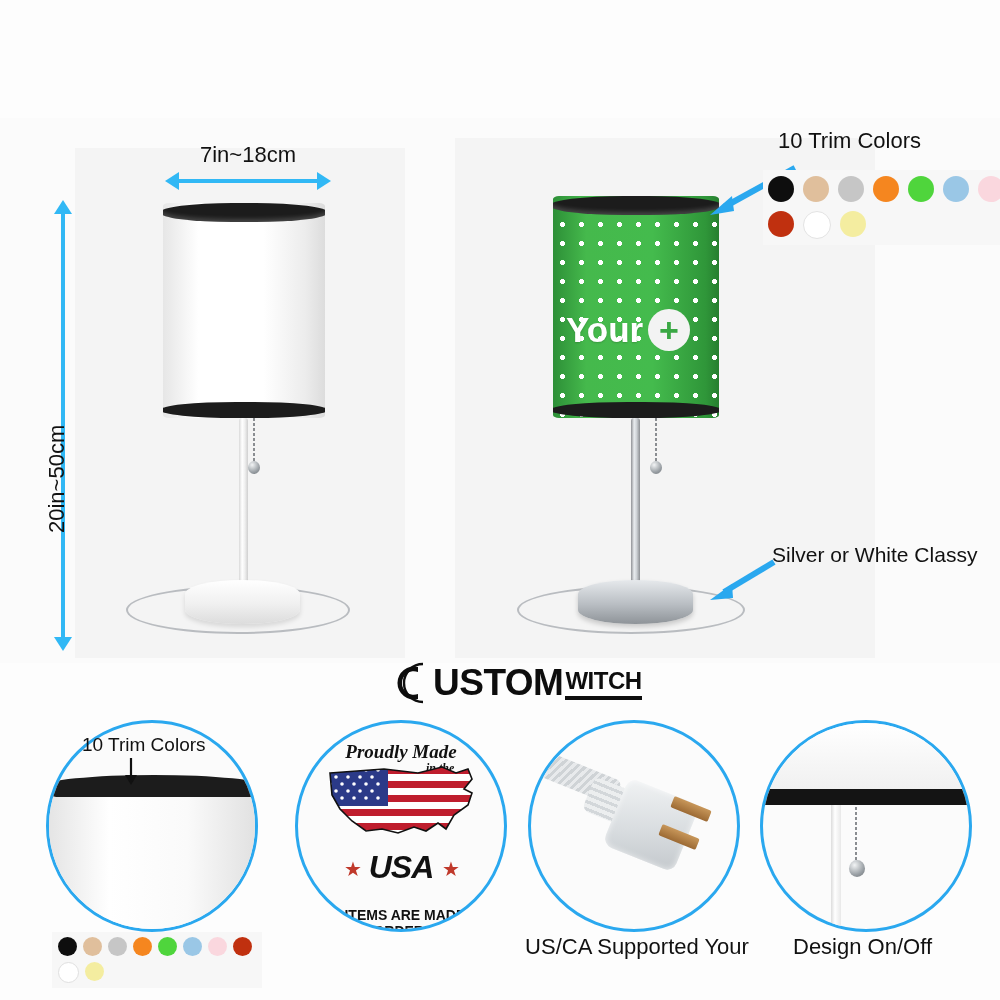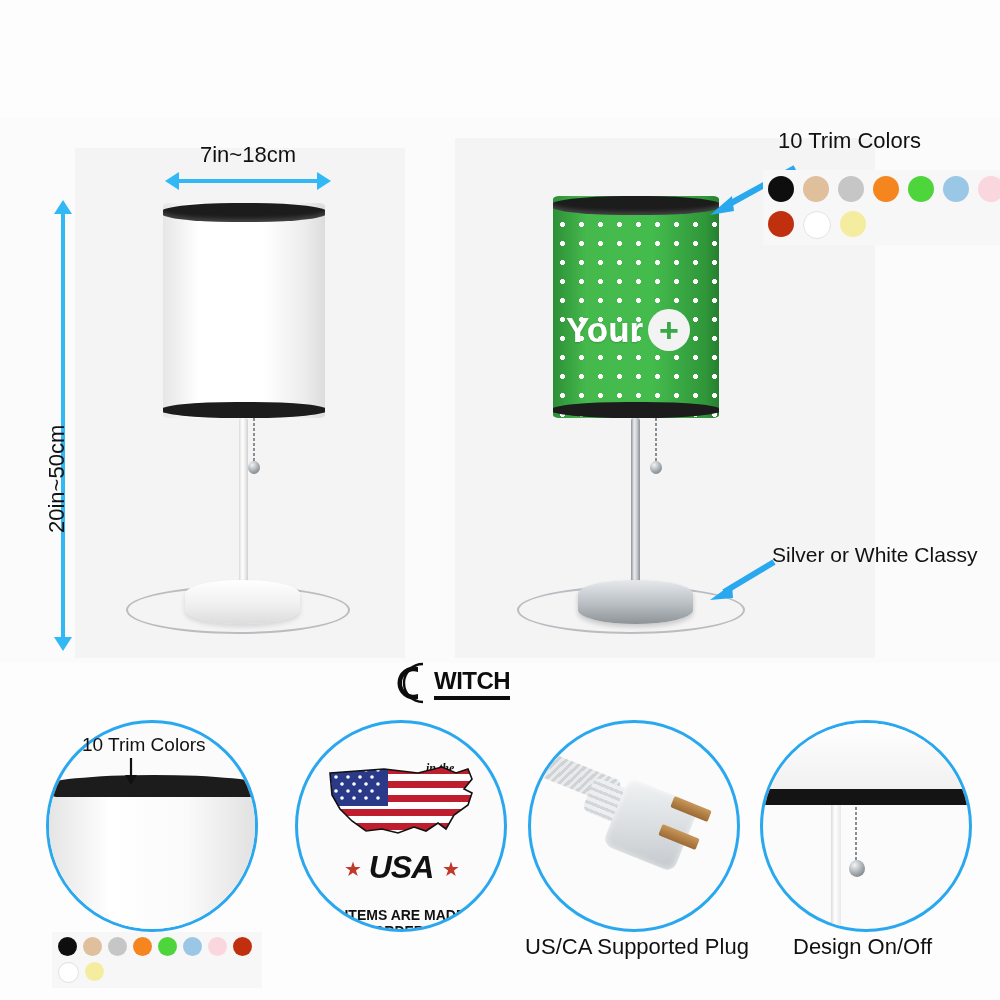--- a/index.html
+++ b/index.html
@@ -226,20 +226,21 @@
       <line x1="74" y1="4" x2="24" y2="34" stroke="#2aa8ef" stroke-width="6"></line>
       <polygon points="10,42 32,26 33,40" fill="#2aa8ef"></polygon>
     </svg>
   </div>
 
   <div class="brand" style="left:392px;top:662px;">
     <svg width="40" height="42" viewBox="0 0 40 42">
       <path d="M26 5 A16.5 16.5 0 1 0 26 37 L26 32 A11.8 11.8 0 1 1 26 10 Z" fill="#0d0d0d"></path>
       <path d="M31 2 A18.8 18.8 0 1 0 31 40" fill="none" stroke="#0d0d0d" stroke-width="2.4"></path>
     </svg>
+    <span class="brand-main">USTOM</span>
     <span class="brand-sub">WITCH</span>
   </div>
 
   <div class="circle-panel" style="left:40px;top:720px;width:215px;height:270px;">
     <div class="circle" style="left:6px;top:0;width:206px;height:206px;">
       <div style="position:absolute;left:-6px;top:52px;width:222px;height:28px;background:#1c1c1c;border-radius:50%/40%;"></div>
       <div style="position:absolute;left:-6px;top:74px;width:222px;height:150px;background:linear-gradient(90deg,#e2e2e2,#ffffff 30%,#fafafa 65%,#dedede);"></div>
     </div>
     <div style="position:absolute;left:42px;top:14px;font-size:19px;color:#111;white-space:nowrap;z-index:3;">10 Trim Colors</div>
     <svg style="position:absolute;left:80px;top:38px;z-index:3;" width="22" height="28" viewBox="0 0 22 28">
@@ -255,20 +256,21 @@
       <span class="swatch" style="width:19px;height:19px;background:#9ac7e6;"></span>
       <span class="swatch" style="width:19px;height:19px;background:#fad7de;"></span>
       <span class="swatch" style="width:19px;height:19px;background:#c0300f;"></span>
       <span class="swatch" style="width:19px;height:19px;background:#ffffff;border:1px solid #e0e0e0;"></span>
       <span class="swatch" style="width:19px;height:19px;background:#f4eda0;"></span>
     </div>
   </div>
 
   <div class="circle-panel" style="left:290px;top:720px;width:215px;height:270px;">
     <div class="circle" style="left:5px;top:0;width:206px;height:206px;">
+      <div class="usa-title" style="top:18px;">Proudly Made</div>
       <div class="usa-inthe" style="left:128px;top:38px;">in the</div>
 
       <svg style="position:absolute;left:24px;top:36px;" width="160" height="92" viewBox="0 0 160 92">
         <defs>
           <clipPath id="usmap">
             <path d="M8,14 L62,10 L96,14 L120,8 L134,14 L146,10 L150,20 L142,30 L150,34 L146,46
                      L132,56 L124,70 L116,64 L104,72 L92,68 L76,74 L60,70 L44,72 L30,62 L18,50
                      L10,36 Z"></path>
           </clipPath>
         </defs>
@@ -318,21 +320,21 @@
   </div>
 
   <div class="circle-panel" style="left:512px;top:720px;width:250px;height:270px;">
     <div class="circle" style="left:16px;top:0;width:206px;height:206px;">
       <div class="plug-cable" style="left:-14px;top:38px;width:104px;height:26px;transform:rotate(22deg);"></div>
       <div class="plug-collar" style="left:56px;top:60px;width:42px;height:36px;transform:rotate(22deg);"></div>
       <div class="plug-body" style="left:82px;top:66px;width:76px;height:72px;transform:rotate(22deg);"></div>
       <div class="plug-prong" style="left:140px;top:80px;width:40px;height:12px;transform:rotate(22deg);"></div>
       <div class="plug-prong" style="left:128px;top:108px;width:40px;height:12px;transform:rotate(22deg);"></div>
     </div>
-    <div class="circle-caption" style="top:214px;left:0;">US/CA Supported Plug</div>
+    <div class="circle-caption" style="top:214px;left:0;">US/CA Supported Your</div>
   </div>
 
   <div class="circle-panel" style="left:755px;top:720px;width:215px;height:270px;">
     <div class="circle" style="left:5px;top:0;width:206px;height:206px;">
       <div style="position:absolute;left:-6px;top:0;width:222px;height:72px;background:linear-gradient(180deg,#ffffff,#efefef);"></div>
       <div style="position:absolute;left:-6px;top:66px;width:222px;height:16px;background:#141414;"></div>
       <div style="position:absolute;left:68px;top:82px;width:10px;height:124px;background:linear-gradient(90deg,#dcdcdc,#ffffff 40%,#e8e8e8);"></div>
       <div class="chain" style="left:92px;top:84px;height:56px;"></div>
       <div class="chain-ball" style="left:86px;top:137px;width:16px;height:17px;"></div>
     </div>

